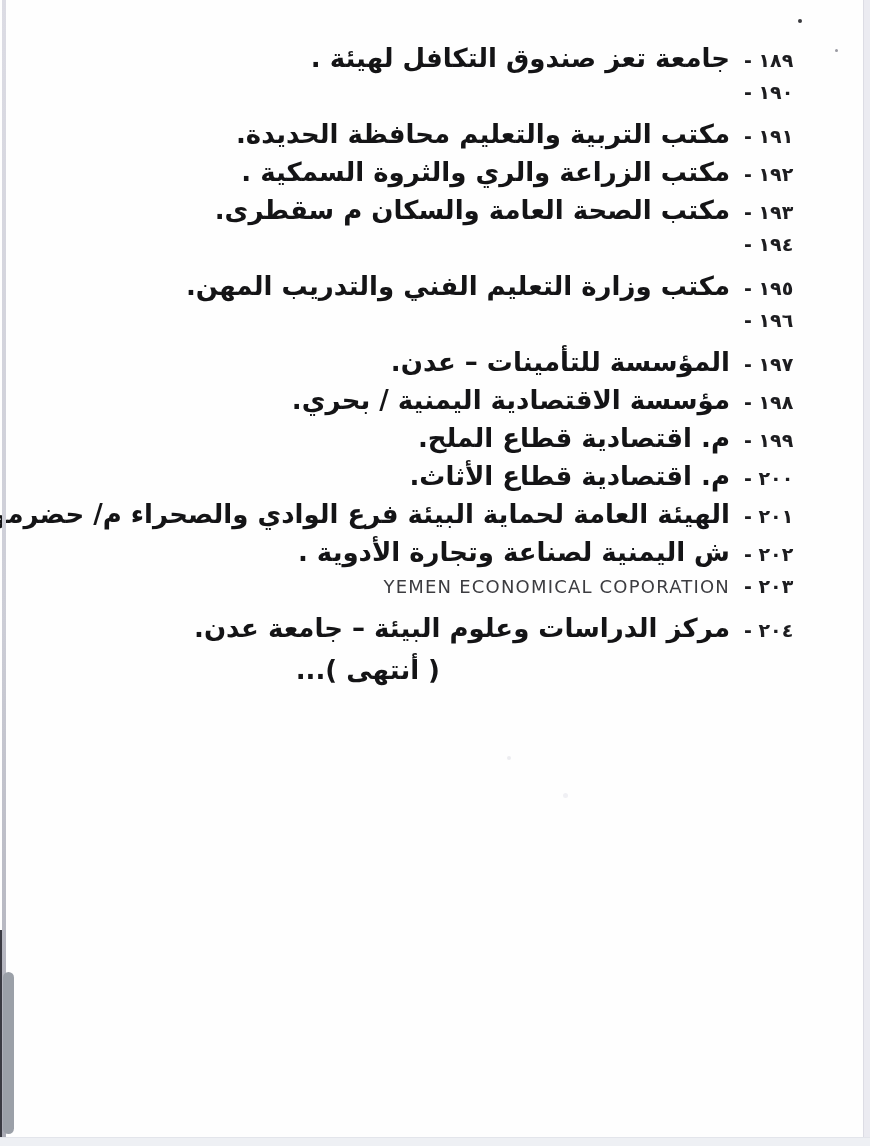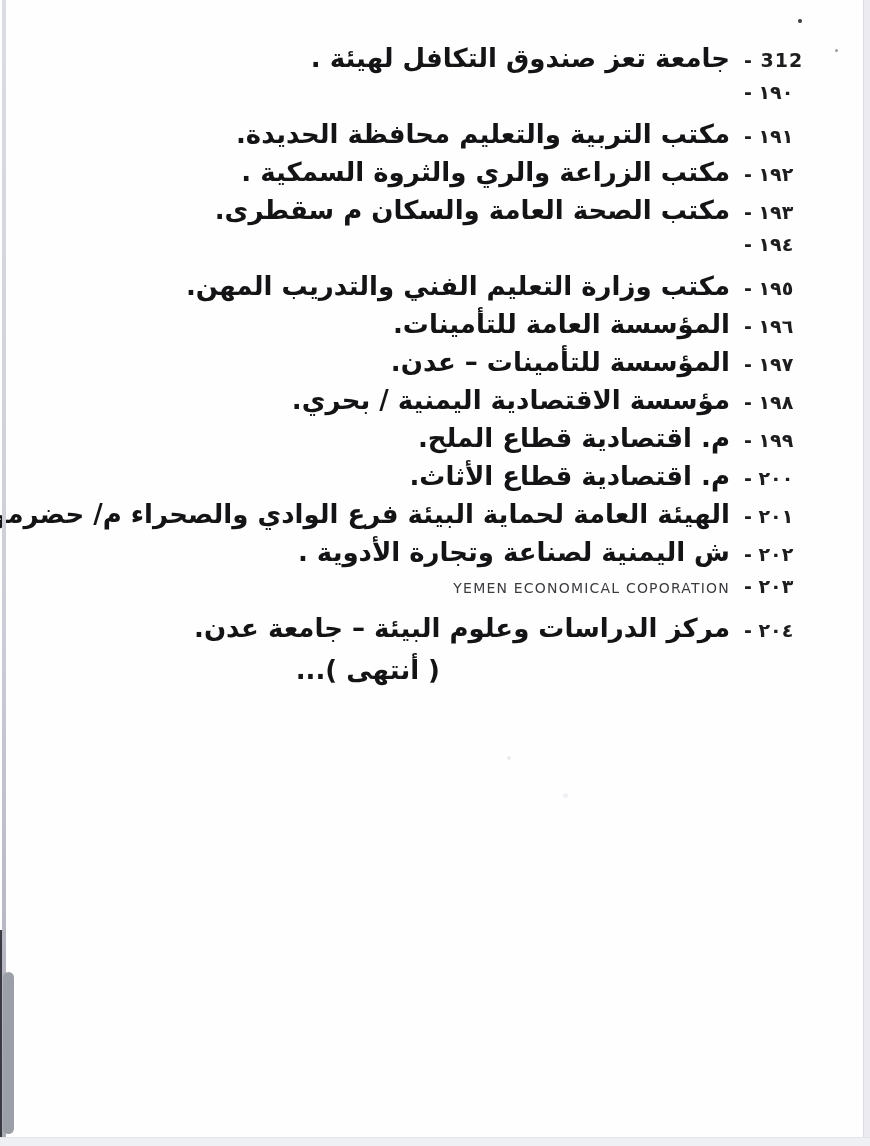--- a/index.html
+++ b/index.html
@@ -43,21 +43,21 @@
     font-weight: 700;
     color: #1d1d20;
     letter-spacing: 1px;
   }
   .txt {
     font-size: 26px;
     font-weight: 700;
     color: #141416;
   }
   .latin {
-    font-size: 14px;
+    font-size: 18px;
     font-weight: 400;
     letter-spacing: 1.2px;
     color: #3c3c40;
   }
   .end-row {
     margin-top: 4px;
     padding-right: 370px;
   }
 
   
@@ -100,21 +100,21 @@
   .speck-3 { left: 507px; top: 756px; width: 4px;   height: 4px;   background: #ececf0; }
   .speck-4 { left: 563px; top: 793px; width: 5px;   height: 5px;   background: #f0f0f4; }
 </style>
 </head>
 <body>
 
 <div class="page">
 
   <div class="content" dir="rtl">
     <div class="row">
-        <span class="num">312 -</span>
+        <span class="num">١٨٩ -</span>
         <span class="txt">جامعة تعز صندوق التكافل لهيئة .</span>
       </div>
       <div class="row">
         <span class="num">١٩٠ -</span>
       </div>
       <div class="row">
         <span class="num">١٩١ -</span>
         <span class="txt">مكتب التربية والتعليم محافظة الحديدة.</span>
       </div>
       <div class="row">
@@ -127,21 +127,20 @@
       </div>
       <div class="row">
         <span class="num">١٩٤ -</span>
       </div>
       <div class="row">
         <span class="num">١٩٥ -</span>
         <span class="txt">مكتب وزارة التعليم الفني والتدريب المهن.</span>
       </div>
       <div class="row">
         <span class="num">١٩٦ -</span>
-        <span class="txt">المؤسسة العامة للتأمينات.</span>
       </div>
       <div class="row">
         <span class="num">١٩٧ -</span>
         <span class="txt">المؤسسة للتأمينات – عدن.</span>
       </div>
       <div class="row">
         <span class="num">١٩٨ -</span>
         <span class="txt">مؤسسة الاقتصادية اليمنية / بحري.</span>
       </div>
       <div class="row">

